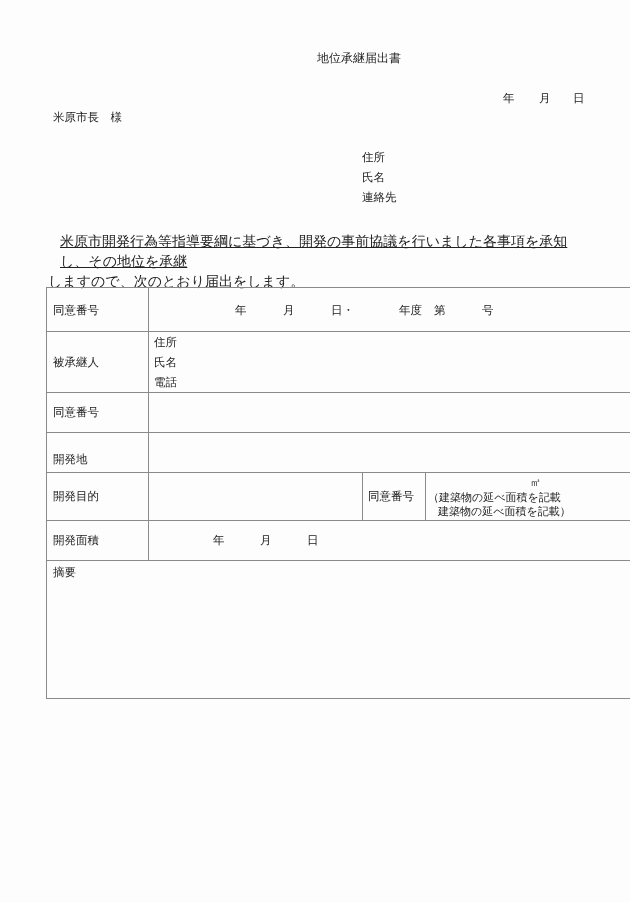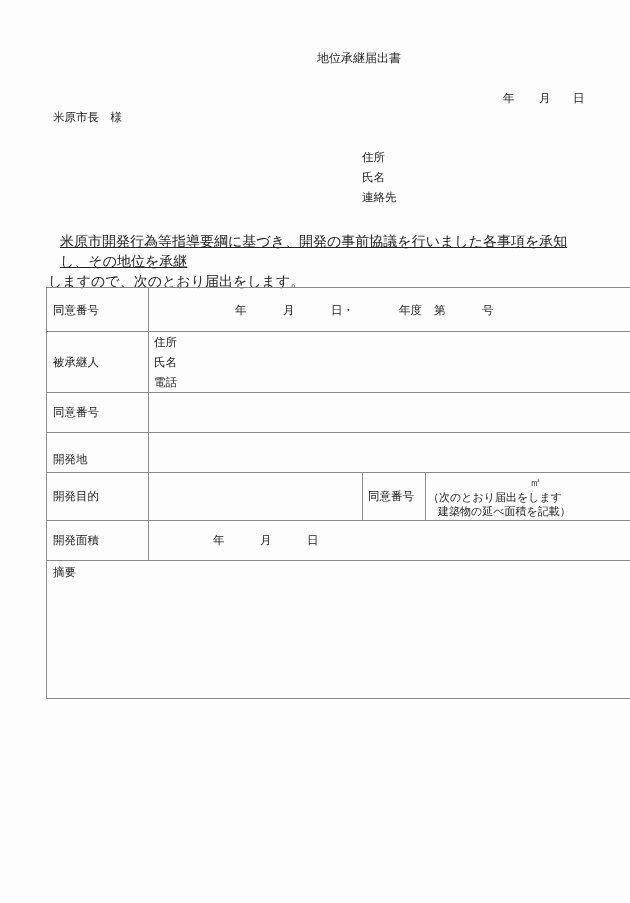--- a/index.html
+++ b/index.html
@@ -71,21 +71,21 @@
   <div style="position:absolute; left:102px; top:105px; width:434px; height:39px"></div>
 
   <div class="cell" style="left:6px; top:164px">開発地</div>
   <div style="position:absolute; left:102px; top:145px; width:434px; height:39px"></div>
 
   <div class="cell" style="left:6px; top:201px">開発目的</div>
   <div style="position:absolute; left:102px; top:185px; width:213px; height:47px"></div>
   <div class="cell" style="left:321px; top:201px">同意番号</div>
   <div style="position:absolute; left:379px; top:185px; width:157px; height:47px">
     <div class="note" style="position:absolute; right:42px; top:3px">㎡</div>
-    <div class="note" style="position:absolute; left:2px; top:18px">（次のとおり届出をします</div>
+    <div class="note" style="position:absolute; left:2px; top:18px">（建築物の延べ面積を記載</div>
     <div class="note" style="position:absolute; left:12px; top:32px">建築物の延べ面積を記載）</div>
   </div>
 
   <div class="cell" style="left:6px; top:245px">開発面積</div>
   <div class="cell" style="left:166px; top:245px">年</div>
   <div class="cell" style="left:213px; top:245px">月</div>
   <div class="cell" style="left:260px; top:245px">日</div>
   <div style="position:absolute; left:102px; top:233px; width:434px; height:39px"></div>
 
   <div class="cell" style="left:6px; top:277px">摘要</div>

